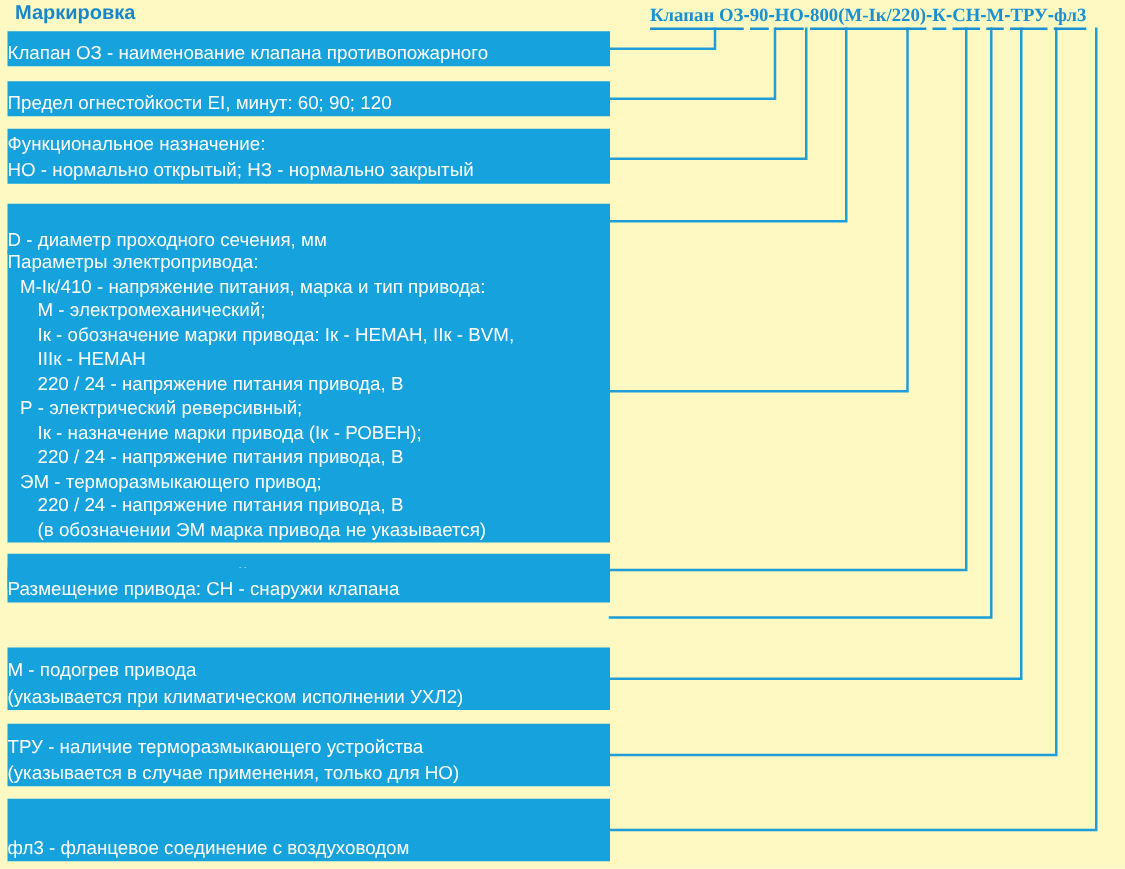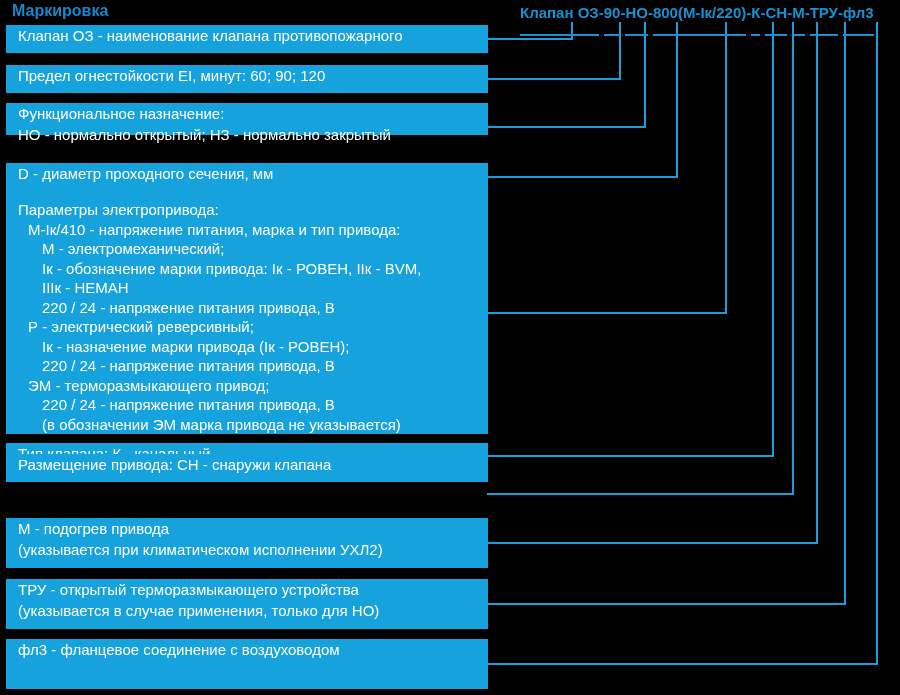--- a/index.html
+++ b/index.html
@@ -5,21 +5,21 @@
   html, body {
     margin: 0;
     padding: 0;
     background: #ffffff;
     font-family: "Liberation Sans", sans-serif;
   }
   .stage {
     position: relative;
     width: 900px;
     height: 695px;
-    background: #000000;
+    background: #fef9c3;
     overflow: hidden;
   }
   .page-title {
     position: absolute;
     top: 2px;
     left: 12px;
     font-size: 16px;
     font-weight: bold;
     color: #1787C9;
   }
@@ -28,44 +28,45 @@
     top: 4px;
     left: 520px;
     font-size: 15px;
     font-weight: bold;
     color: #1890D1;
     white-space: nowrap;
     letter-spacing: 0;
   }
   .marking .seg {
     border-bottom: 2px solid currentColor;
-    padding-bottom: 13px;
+    padding-bottom: 1px;
+    font-family: Liberation Serif, serif;
   }
   .marking .sep {
     padding-bottom: 1px;
   }
   .connectors {
     position: absolute;
     top: 0;
     left: 0;
     width: 900px;
     height: 695px;
     pointer-events: none;
   }
   .label-box {
     position: absolute;
     left: 6px;
     width: 482px;
     background: #16A2DC;
     color: #ffffff;
     box-sizing: border-box;
-    padding-left: 12px;
+    padding-left: 0;
     display: flex;
     flex-direction: column;
-    justify-content: flex-start;
+    justify-content: flex-end;
     font-size: 15px;
   }
   .label-box .ln {
     line-height: 21px;
     white-space: nowrap;
   }
   .label-box.big .ln {
     line-height: 19.5px;
   }
   .ind1 { padding-left: 10px; }
@@ -96,34 +97,34 @@
   <div class="marking"><span class="seg">Клапан ОЗ</span><span class="sep">-</span><span class="seg">90</span><span class="sep">-</span><span class="seg">НО</span><span class="sep">-</span><span class="seg">800(М-Iк/220)</span><span class="sep">-</span><span class="seg">К</span><span class="sep">-</span><span class="seg">СН</span><span class="sep">-</span><span class="seg">М</span><span class="sep">-</span><span class="seg">ТРУ</span><span class="sep">-</span><span class="seg">фл3</span></div>
 
   <div class="label-box" style="top:25px;height:28px">
     <div class="ln">Клапан ОЗ - наименование клапана противопожарного</div>
   </div>
 
   <div class="label-box" style="top:65px;height:28px">
     <div class="ln">Предел огнестойкости EI, минут: 60; 90; 120</div>
   </div>
 
-  <div class="label-box" style="top:103px;height:32px">
+  <div class="label-box" style="top:103px;height:44px">
     <div class="ln">Функциональное назначение:</div>
     <div class="ln">НО - нормально открытый; НЗ - нормально закрытый</div>
   </div>
 
   <div class="label-box" style="top:163px;height:40px">
     <div class="ln">D - диаметр проходного сечения, мм</div>
   </div>
 
   <div class="label-box big" style="top:200px;height:234px">
     <div class="ln">Параметры электропривода:</div>
     <div class="ln ind1">М-Iк/410 - напряжение питания, марка и тип привода:</div>
     <div class="ln ind2">М - электромеханический;</div>
-    <div class="ln ind2">Iк - обозначение марки привода: Iк - РОВЕН, IIк - BVM,</div>
+    <div class="ln ind2">Iк - обозначение марки привода: Iк - НЕМАН, IIк - BVM,</div>
     <div class="ln ind2">IIIк - НЕМАН</div>
     <div class="ln ind2">220 / 24 - напряжение питания привода, В</div>
     <div class="ln ind1">Р - электрический реверсивный;</div>
     <div class="ln ind2">Iк - назначение марки привода (Iк - РОВЕН);</div>
     <div class="ln ind2">220 / 24 - напряжение питания привода, В</div>
     <div class="ln ind1">ЭМ - терморазмыкающего привод;</div>
     <div class="ln ind2">220 / 24 - напряжение питания привода, В</div>
     <div class="ln ind2">(в обозначении ЭМ марка привода не указывается)</div>
   </div>
 
@@ -134,21 +135,21 @@
   <div class="label-box" style="top:454px;height:28px">
     <div class="ln">Размещение привода: СН - снаружи клапана</div>
   </div>
 
   <div class="label-box" style="top:518px;height:50px">
     <div class="ln">М - подогрев привода</div>
     <div class="ln">(указывается при климатическом исполнении УХЛ2)</div>
   </div>
 
   <div class="label-box" style="top:579px;height:50px">
-    <div class="ln">ТРУ - открытый терморазмыкающего устройства</div>
+    <div class="ln">ТРУ - наличие терморазмыкающего устройства</div>
     <div class="ln">(указывается в случае применения, только для НО)</div>
   </div>
 
   <div class="label-box" style="top:639px;height:50px">
     <div class="ln">фл3 - фланцевое соединение с воздуховодом</div>
   </div>
 
 </div>
 
 </body></html>

